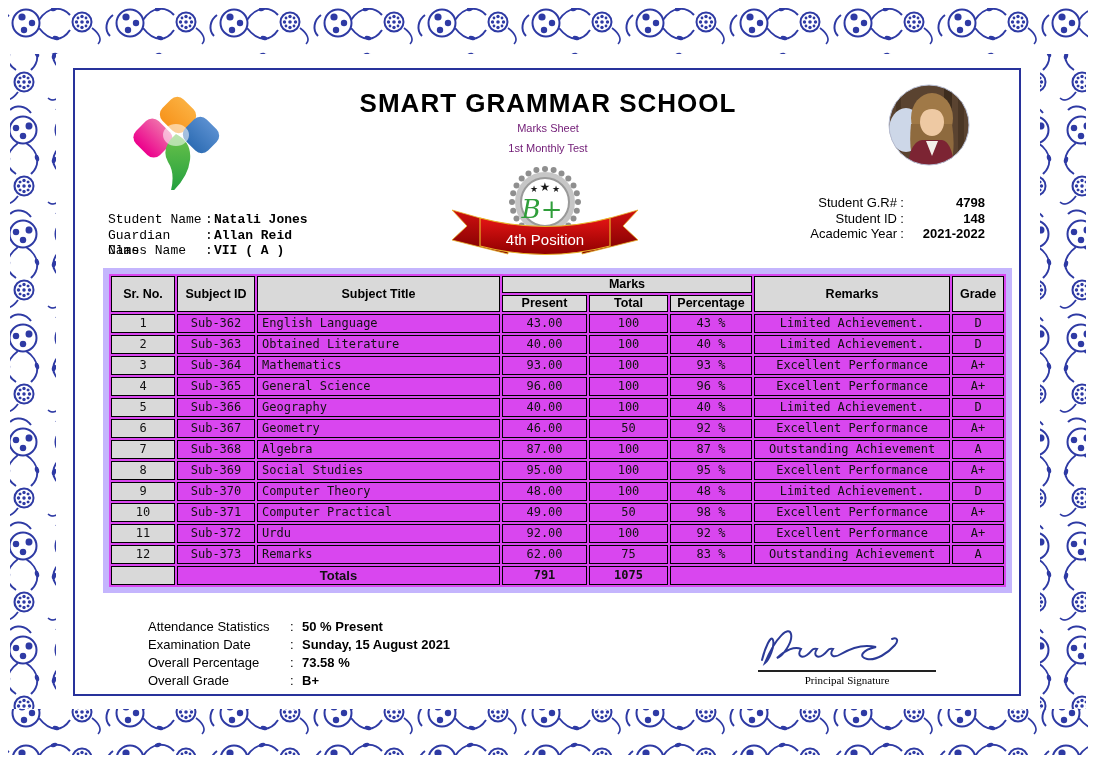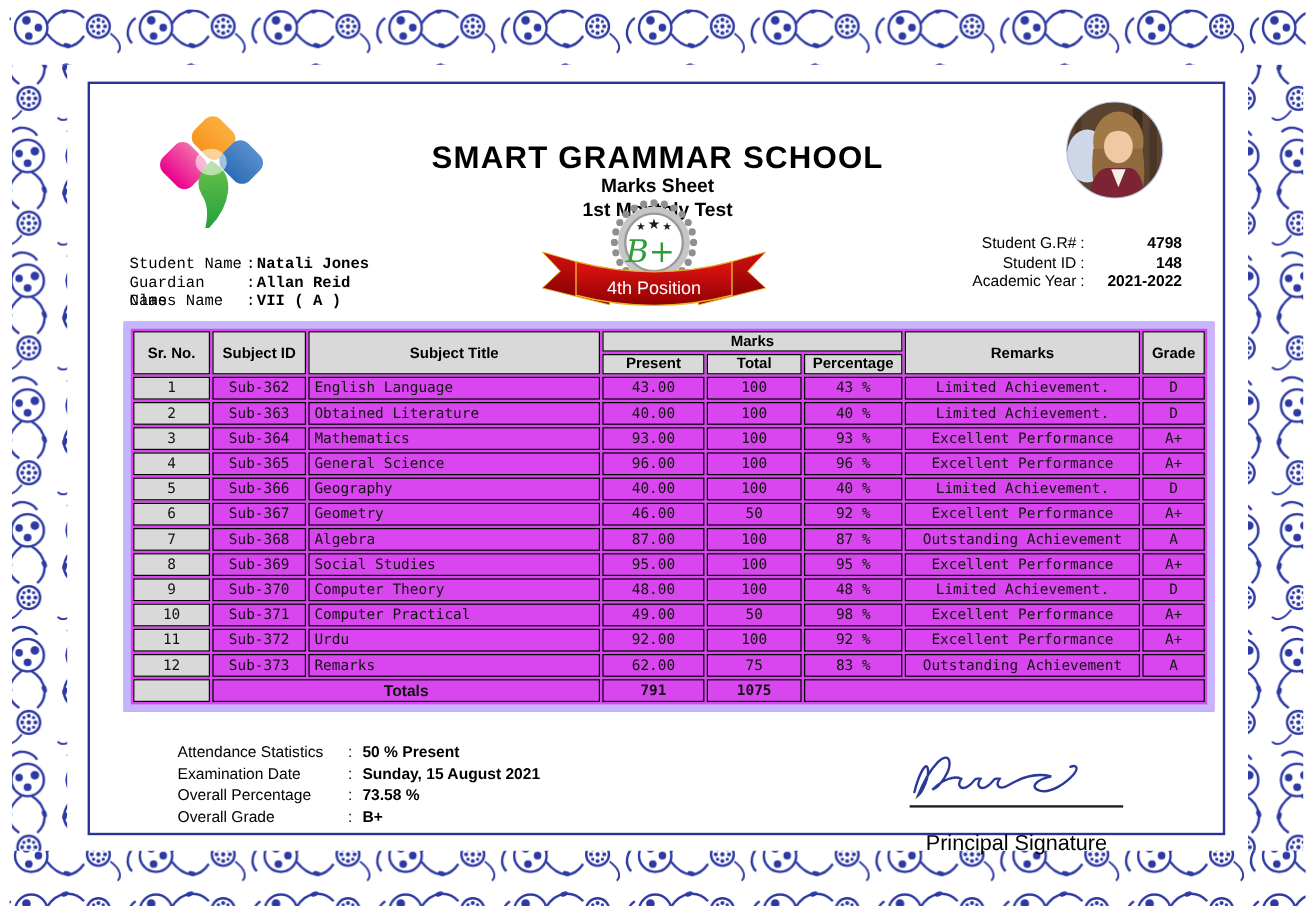--- a/index.html
+++ b/index.html
@@ -8,22 +8,22 @@
   .page { position:relative; width:1096px; height:763px; background:#fff; overflow:hidden; }
 
   .ornament-layer { position:absolute; left:0; top:0; width:1096px; height:763px; pointer-events:none; }
 
   .content-frame { position:absolute; left:73px; top:68px; width:948px; height:628px;
                    border:2px solid #28329b; background:#fff; }
 
   
   .logo { position:absolute; left:126px; top:90px; }
   .title-block { position:absolute; left:0; top:88px; width:1096px; text-align:center; }
-  .school-name { font-size:26px; font-weight:bold; color:#000; letter-spacing:1px; line-height:30px;margin-top:28px; }
-  .sub-title { font-size:16px; font-weight:bold; color:#000000; line-height:20px; }
+  .school-name { font-size:26px; font-weight:bold; color:#000; letter-spacing:1px; line-height:30px; }
+  .sub-title { font-size:11px; font-weight:normal; color:#701a75; line-height:20px; }
   .photo { position:absolute; left:888px; top:84px; }
 
   .badge { position:absolute; left:440px; top:150px; }
 
   
   .info-left { position:absolute; left:108px; top:212px; font-size:13px; }
   .info-left .irow { display:grid; grid-template-columns:96px 10px auto; height:15.5px; line-height:15.5px;font-family:Liberation Mono, monospace; }
   .info-right { position:absolute; left:735px; top:195px; width:250px; font-size:13px; }
   .info-right .irow { display:grid; grid-template-columns:auto 10px 78px; height:15.5px; line-height:15.5px; }
   .info-right .ilabel { text-align:right; }
@@ -43,21 +43,21 @@
   .marks-table .totals-label { font-family:"Liberation Sans", sans-serif; font-weight:bold; font-size:13px; }
   .marks-table .totals-num { font-weight:bold; }
 
   
   .stats { position:absolute; left:148px; top:618px; font-size:13px; }
   .stats .srow { display:grid; grid-template-columns:142px 12px auto; height:18px; line-height:18px; }
   .stats .svalue { font-weight:bold; }
 
   .signature { position:absolute; left:752px; top:620px; width:190px; text-align:center; }
   .signature-line { border-bottom:2px solid #222; width:178px; margin:0 auto; }
-  .signature-caption { font-size:18px; color:#000; margin-top:19px; }
+  .signature-caption { font-size:11px; color:#000; margin-top:2px;font-family:Liberation Serif, serif; }
 </style>
 </head>
 <body>
 
 <div class="page">
 
   <svg class="ornament-layer" width="1096" height="763" viewBox="0 0 1096 763">
     <defs>
       <g id="motif" stroke="#2e3aa4" fill="none" stroke-width="2">
         <circle cx="26" cy="23" r="13.5"></circle>

